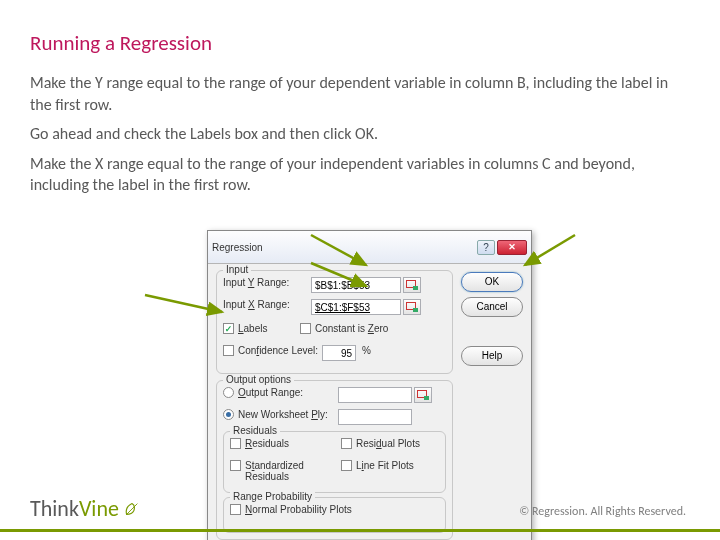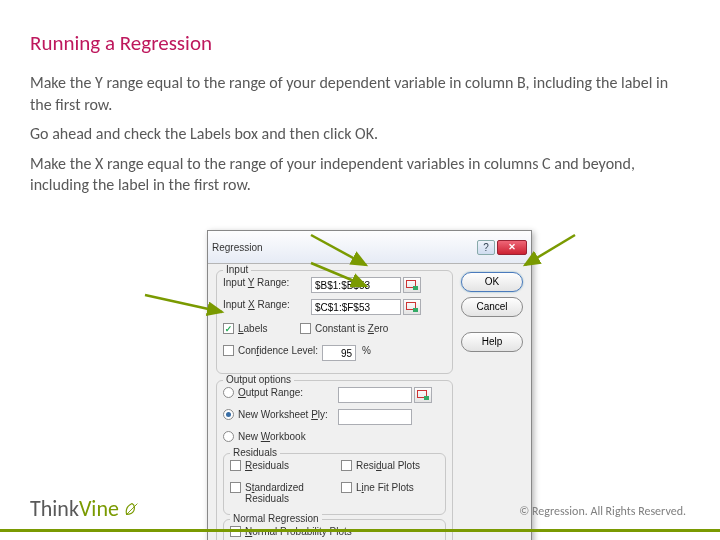--- a/index.html
+++ b/index.html
@@ -58,21 +58,21 @@
     <div class="left">
       <div class="group">
         <div class="group-label">Input</div>
         <div class="row">
           <span class="lbl" style="width:88px">Input <span class="u">Y</span> Range:</span>
           <input class="inp" style="width: 90px;" value="$B$1:$B$53">
           <div class="refbtn"></div>
         </div>
         <div class="row">
           <span class="lbl" style="width:88px">Input <span class="u">X</span> Range:</span>
-          <input class="inp" style="width: 90px;" value="$C$1:$F$53">
+          <input class="inp" style="width: 90px; text-decoration: underline;" value="$C$1:$F$53">
           <div class="refbtn"></div>
         </div>
         <div class="row" style="margin-top:6px">
           <div class="cb">✓</div>
           <span class="lbl" style="width:62px"><span class="u">L</span>abels</span>
           <div class="cb"></div>
           <span class="lbl">Constant is <span class="u">Z</span>ero</span>
         </div>
         <div class="row">
           <div class="cb"></div>
@@ -88,52 +88,48 @@
           <div class="rb"></div>
           <span class="lbl" style="width:100px"><span class="u">O</span>utput Range:</span>
           <input class="inp" style="width: 74px;">
           <div class="refbtn"></div>
         </div>
         <div class="row">
           <div class="rb sel"></div>
           <span class="lbl" style="width:100px">New Worksheet <span class="u">P</span>ly:</span>
           <input class="inp" style="width: 74px;">
         </div>
-        <div class="row">
-          <div class="rb"></div>
-          <span class="lbl">New <span class="u">W</span>orkbook</span>
-        </div>
         <div class="group" style="margin:4px 0 4px">
           <div class="group-label">Residuals</div>
           <div class="row">
             <div class="cb"></div>
             <span class="lbl" style="width:96px"><span class="u">R</span>esiduals</span>
             <div class="cb"></div>
             <span class="lbl">Resi<span class="u">d</span>ual Plots</span>
           </div>
           <div class="row">
             <div class="cb"></div>
             <span class="lbl" style="width:96px">S<span class="u">t</span>andardized Residuals</span>
             <div class="cb"></div>
             <span class="lbl">L<span class="u">i</span>ne Fit Plots</span>
           </div>
         </div>
         <div class="group" style="margin-bottom:0">
-          <div class="group-label">Normal Regression</div>
+          <div class="group-label">Range Probability</div>
           <div class="row" style="margin-bottom:4px">
             <div class="cb"></div>
             <span class="lbl"><span class="u">N</span>ormal Probability Plots</span>
           </div>
         </div>
       </div>
     </div>
     <div class="right">
       <div class="btn primary">OK</div>
       <div class="btn">Cancel</div>
-      <div class="btn" style="margin-top:10px">Help</div>
+      <div class="btn" style="margin-top:24px">Help</div>
     </div>
   </div>
 </div>
 
 <div class="arrow" style="left:306px;top:230px">
   <svg width="70" height="40">
       <defs>
         <marker id="ah1" markerWidth="8" markerHeight="8" refX="6" refY="3" orient="auto">
           <path d="M0,0 L7,3 L0,6 Z" fill="#7a9a01"></path>
         </marker>

